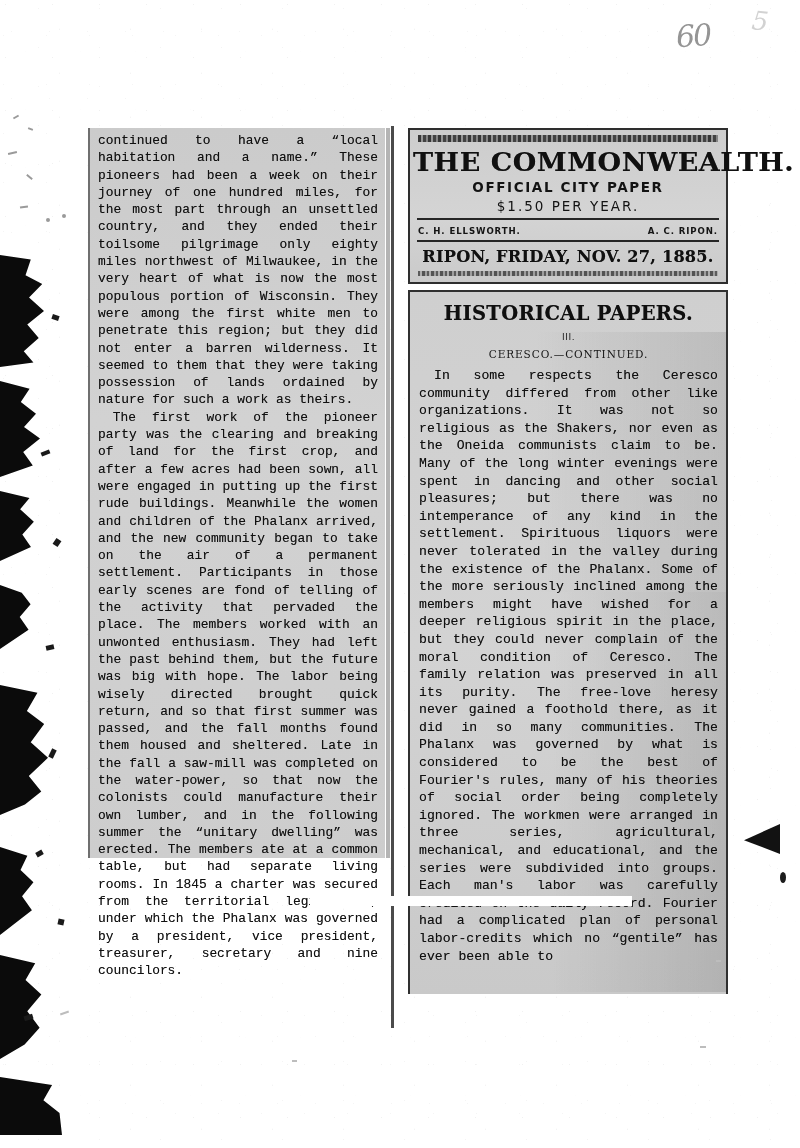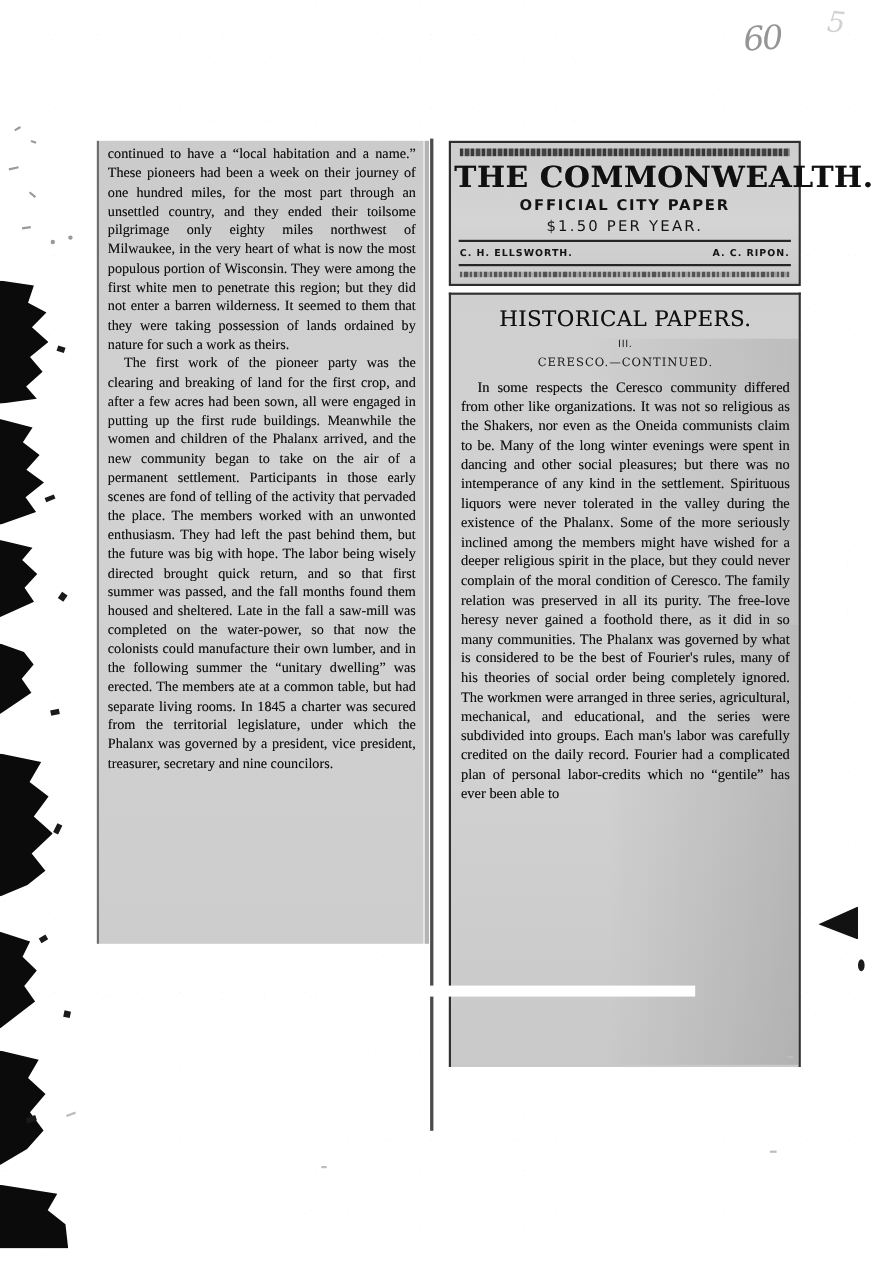--- a/index.html
+++ b/index.html
@@ -283,21 +283,21 @@
     border: 2px solid #303030;
     border-bottom: none;
     background: linear-gradient(180deg, #cfcfcf 0%, #d3d3d3 50%, #c9c9c9 100%);
     padding: 8px 8px 4px 9px;
     box-sizing: border-box;
     height: 704px;
     overflow: hidden;
   }
   #article-title {
     font-family: "DejaVu Serif", serif;
-    font-weight: normal;
+    font-weight: bold;
     font-size: 19.5px;
     letter-spacing: .3px;
     text-align: center;
     color: #0f0f0f;
     margin: 2px 0 7px;
     white-space: nowrap;
   }
   #article-part {
     font-family: "DejaVu Sans", sans-serif;
     font-size: 9px;
@@ -310,21 +310,21 @@
     font-family: "DejaVu Serif", serif;
     font-size: 10.5px;
     letter-spacing: .9px;
     text-align: center;
     color: #161616;
     margin: 0 0 7px;
   }
 
   
   .news-body {
-    font-family: Liberation Serif, serif;
+    font-family: Liberation Mono, monospace;
     font-size: 13.15px;
     line-height: 17.6px;
     text-align: justify;
     text-justify: inter-word;
     color: #101010;
     hyphens: manual;
   }
   #column-left .news-body { font-size: 12.9px; line-height: 17.3px; }
   .news-body p {
     margin: 0;
@@ -431,20 +431,21 @@
         <div class="mast-rule"></div>
 
         <div id="editors-row">
           <span>C. H. ELLSWORTH.</span>
           <span>A. C. RIPON.</span>
         </div>
 
 
         <div class="mast-rule"></div>
 
+        <div id="issue-line">RIPON, FRIDAY, NOV. 27, 1885.</div>
 
         <div id="masthead-bottomband"></div>
       </div>
 
       <div id="article">
         <div class="haze" id="haze-right-upper"></div>
         <div class="haze" id="haze-right-lower"></div>
 
         <div id="article-title">HISTORICAL PAPERS.</div>
 

